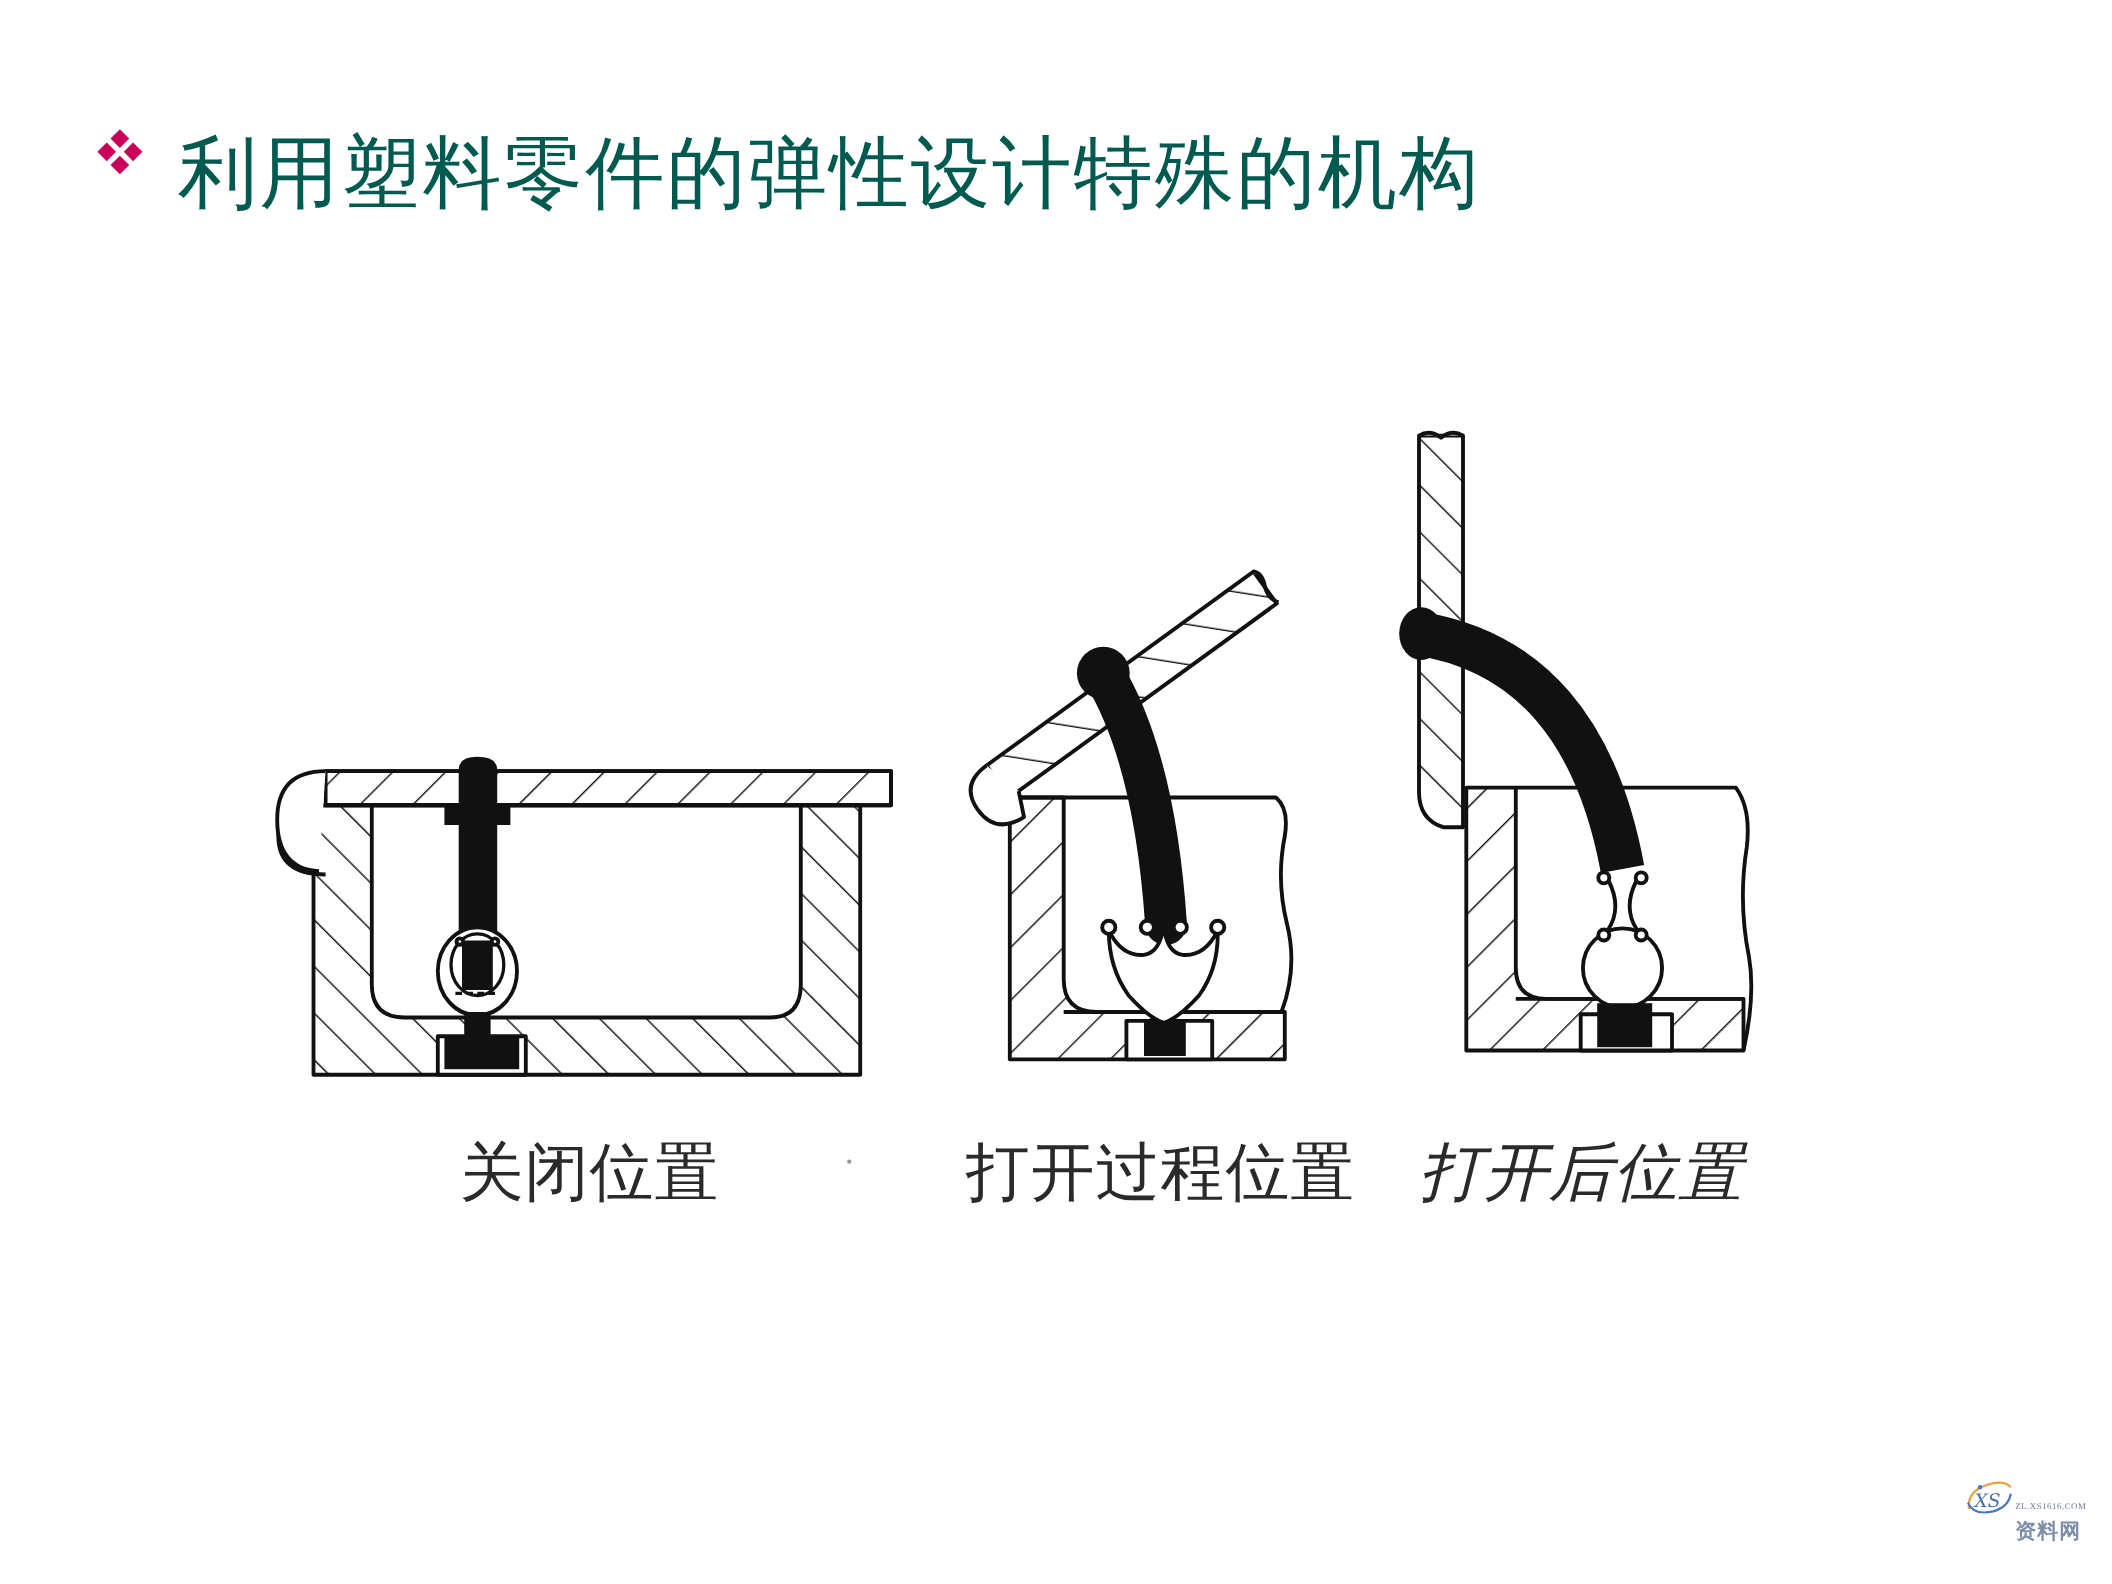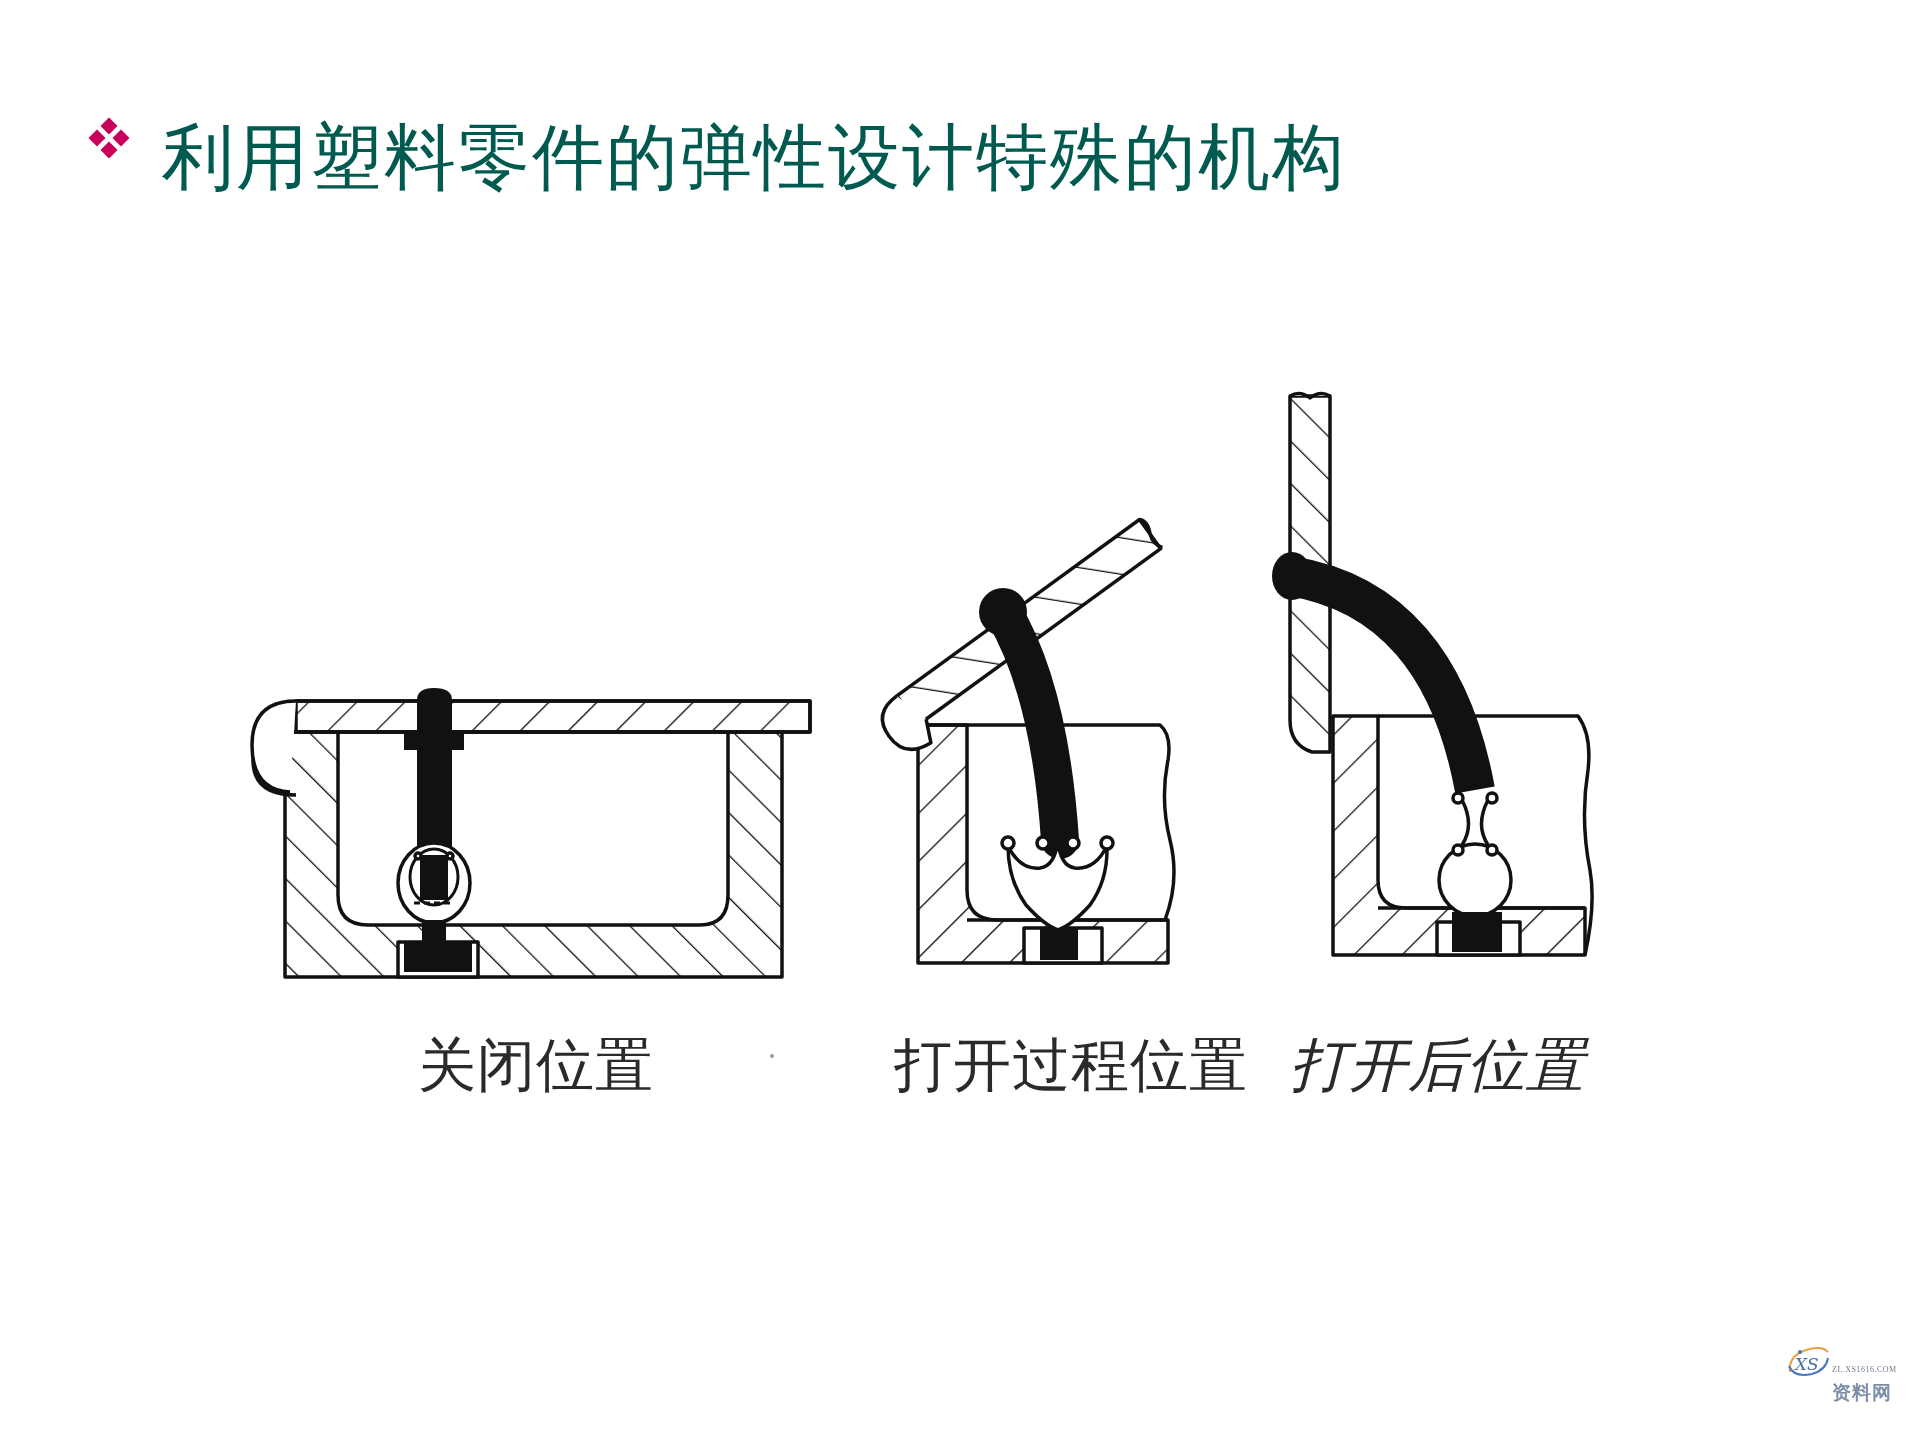--- a/index.html
+++ b/index.html
@@ -63,21 +63,21 @@
     position: absolute;
     top: 1030px;
     font-family: "DejaVu Serif", "Liberation Serif", serif;
     font-size: 58px;
     line-height: 70px;
     color: #2a2a2a;
     white-space: nowrap;
     letter-spacing: 1px;
   }
   .cap1 { left: 418px; }
-  .cap2 { left: 878px; margin-left: 16px; }
+  .cap2 { left: 878px; }
   .cap3 { left: 1290px; font-style: italic; }
   .speck {
     position: absolute;
     left: 770px; top: 1054px;
     width: 4px; height: 4px;
     border-radius: 50%;
     background: #9a9a9a;
   }
   .watermark {
     position: absolute;

